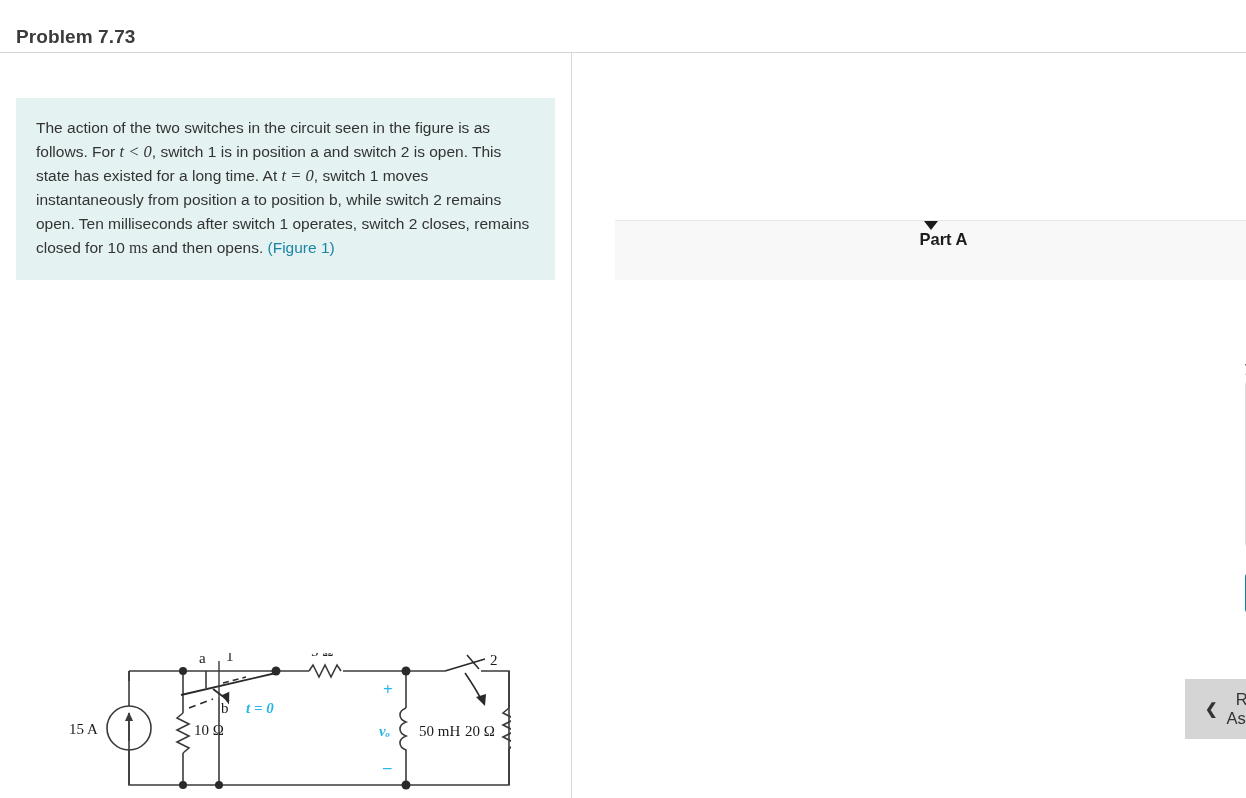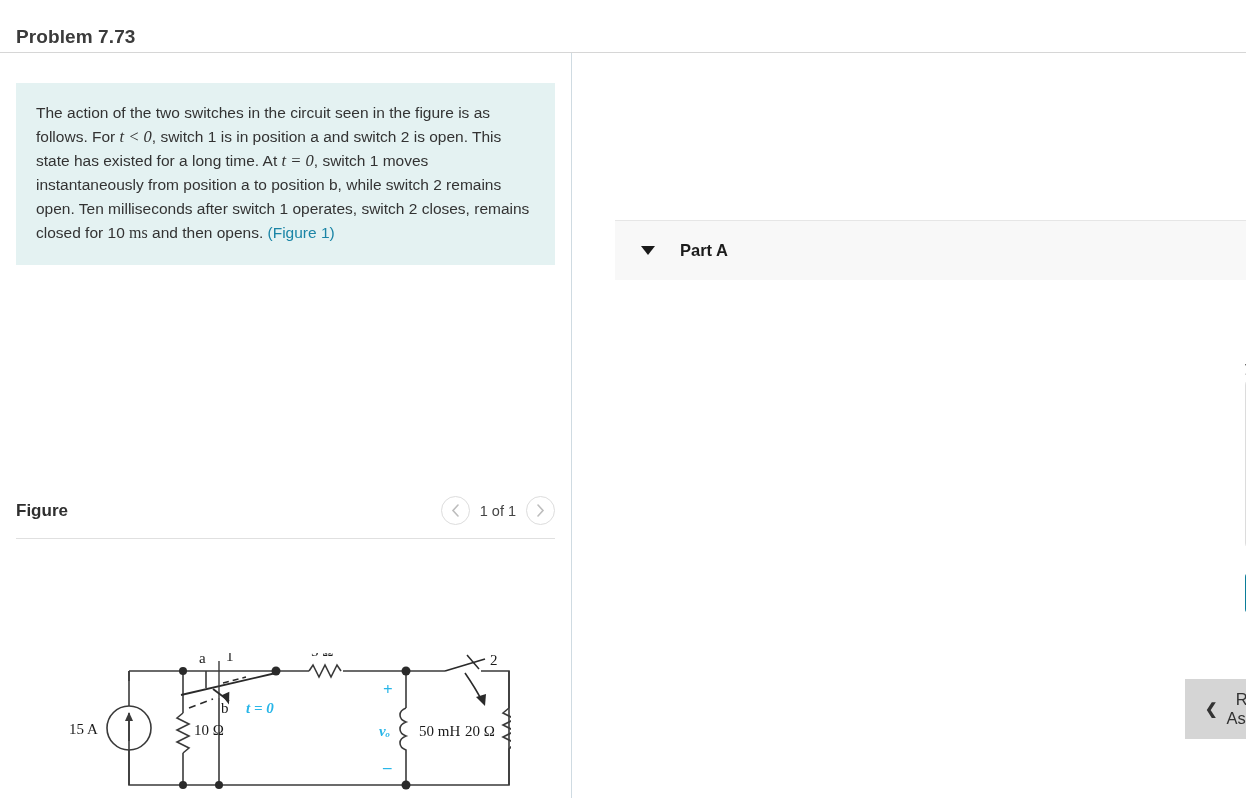--- a/index.html
+++ b/index.html
@@ -40,21 +40,21 @@
     padding: 0;
   }
   #col-right {
     flex: 1;
     position: relative;
   }
 
   
   #statement-box {
     position: absolute;
-    left: 16px; top: 30px;
+    left: 16px; top: 45px;
     width: 539px;
     background: #e4f2f2;
     padding: 18px 22px 20px 20px;
   }
   #statement-text {
     font-size: 15.5px;
     line-height: 24px;
     color: #333333;
   }
   .mathit { font-family: "Liberation Serif", serif; font-style: italic; font-size: 16.5px; }
@@ -99,20 +99,21 @@
   #partA-header {
     position: absolute;
     left: 43px; top: 167px;
     right: 0;
     height: 60px;
     background: #f8f8f8;
     border-top: 1px solid #e6e6e6;
     display: flex; align-items: center;
     padding-left: 26px;
     cursor: pointer;
+    flex-direction: column;
   }
   #partA-caret {
     width: 0; height: 0;
     border-left: 7px solid transparent;
     border-right: 7px solid transparent;
     border-top: 9px solid #1a1a1a;
     margin-right: 25px;
   }
   #partA-label { font-size: 16.5px; font-weight: bold; color: #1c1c1c; }
 
@@ -185,36 +186,20 @@
 <div id="body">
 
   <div id="col-left">
 
     <div id="statement-box">
       <div id="statement-text">
         <span>The action of the two switches in the circuit seen in the figure is as follows. For </span><span class="mathit">t &lt; 0</span><span>, switch 1 is in position a and switch 2 is open. This state has existed for a long time. At </span><span class="mathit">t = 0</span><span>, switch 1 moves instantaneously from position a to position b, while switch 2 remains open. Ten milliseconds after switch 1 operates, switch 2 closes, remains closed for 10 </span><span class="mathrm">ms</span><span> and then opens. </span><span class="figlink">(Figure 1)</span>
       </div>
     </div>
 
-    <div id="figure-header">
-      <span id="figure-title">Figure</span>
-      <div id="figure-nav">
-        <div class="navbtn">
-          <svg width="9" height="13" viewBox="0 0 9 13">
-            <path d="M7 1 L2 6.5 L7 12" stroke="#bdbdbd" stroke-width="1.6" fill="none" stroke-linecap="round"></path>
-          </svg>
-        </div>
-        <span id="figure-count">1 of 1</span>
-        <div class="navbtn">
-          <svg width="9" height="13" viewBox="0 0 9 13">
-            <path d="M2 1 L7 6.5 L2 12" stroke="#bdbdbd" stroke-width="1.6" fill="none" stroke-linecap="round"></path>
-          </svg>
-        </div>
-      </div>
-    </div>
 
     <div id="figure-area">
       <svg id="circuit-svg" width="450" height="160" viewBox="0 0 450 160">
         <g stroke="#3a3a3a" stroke-width="1.6" fill="none">
 
           <path d="M68 28 L68 18 M68 18 L122 18"></path>
           <path d="M68 28 M68 60 L68 132 L122 132"></path>
           <path d="M122 18 L215 18"></path>
           <path d="M122 132 L215 132"></path>
           <path d="M215 18 L215 18"></path>

